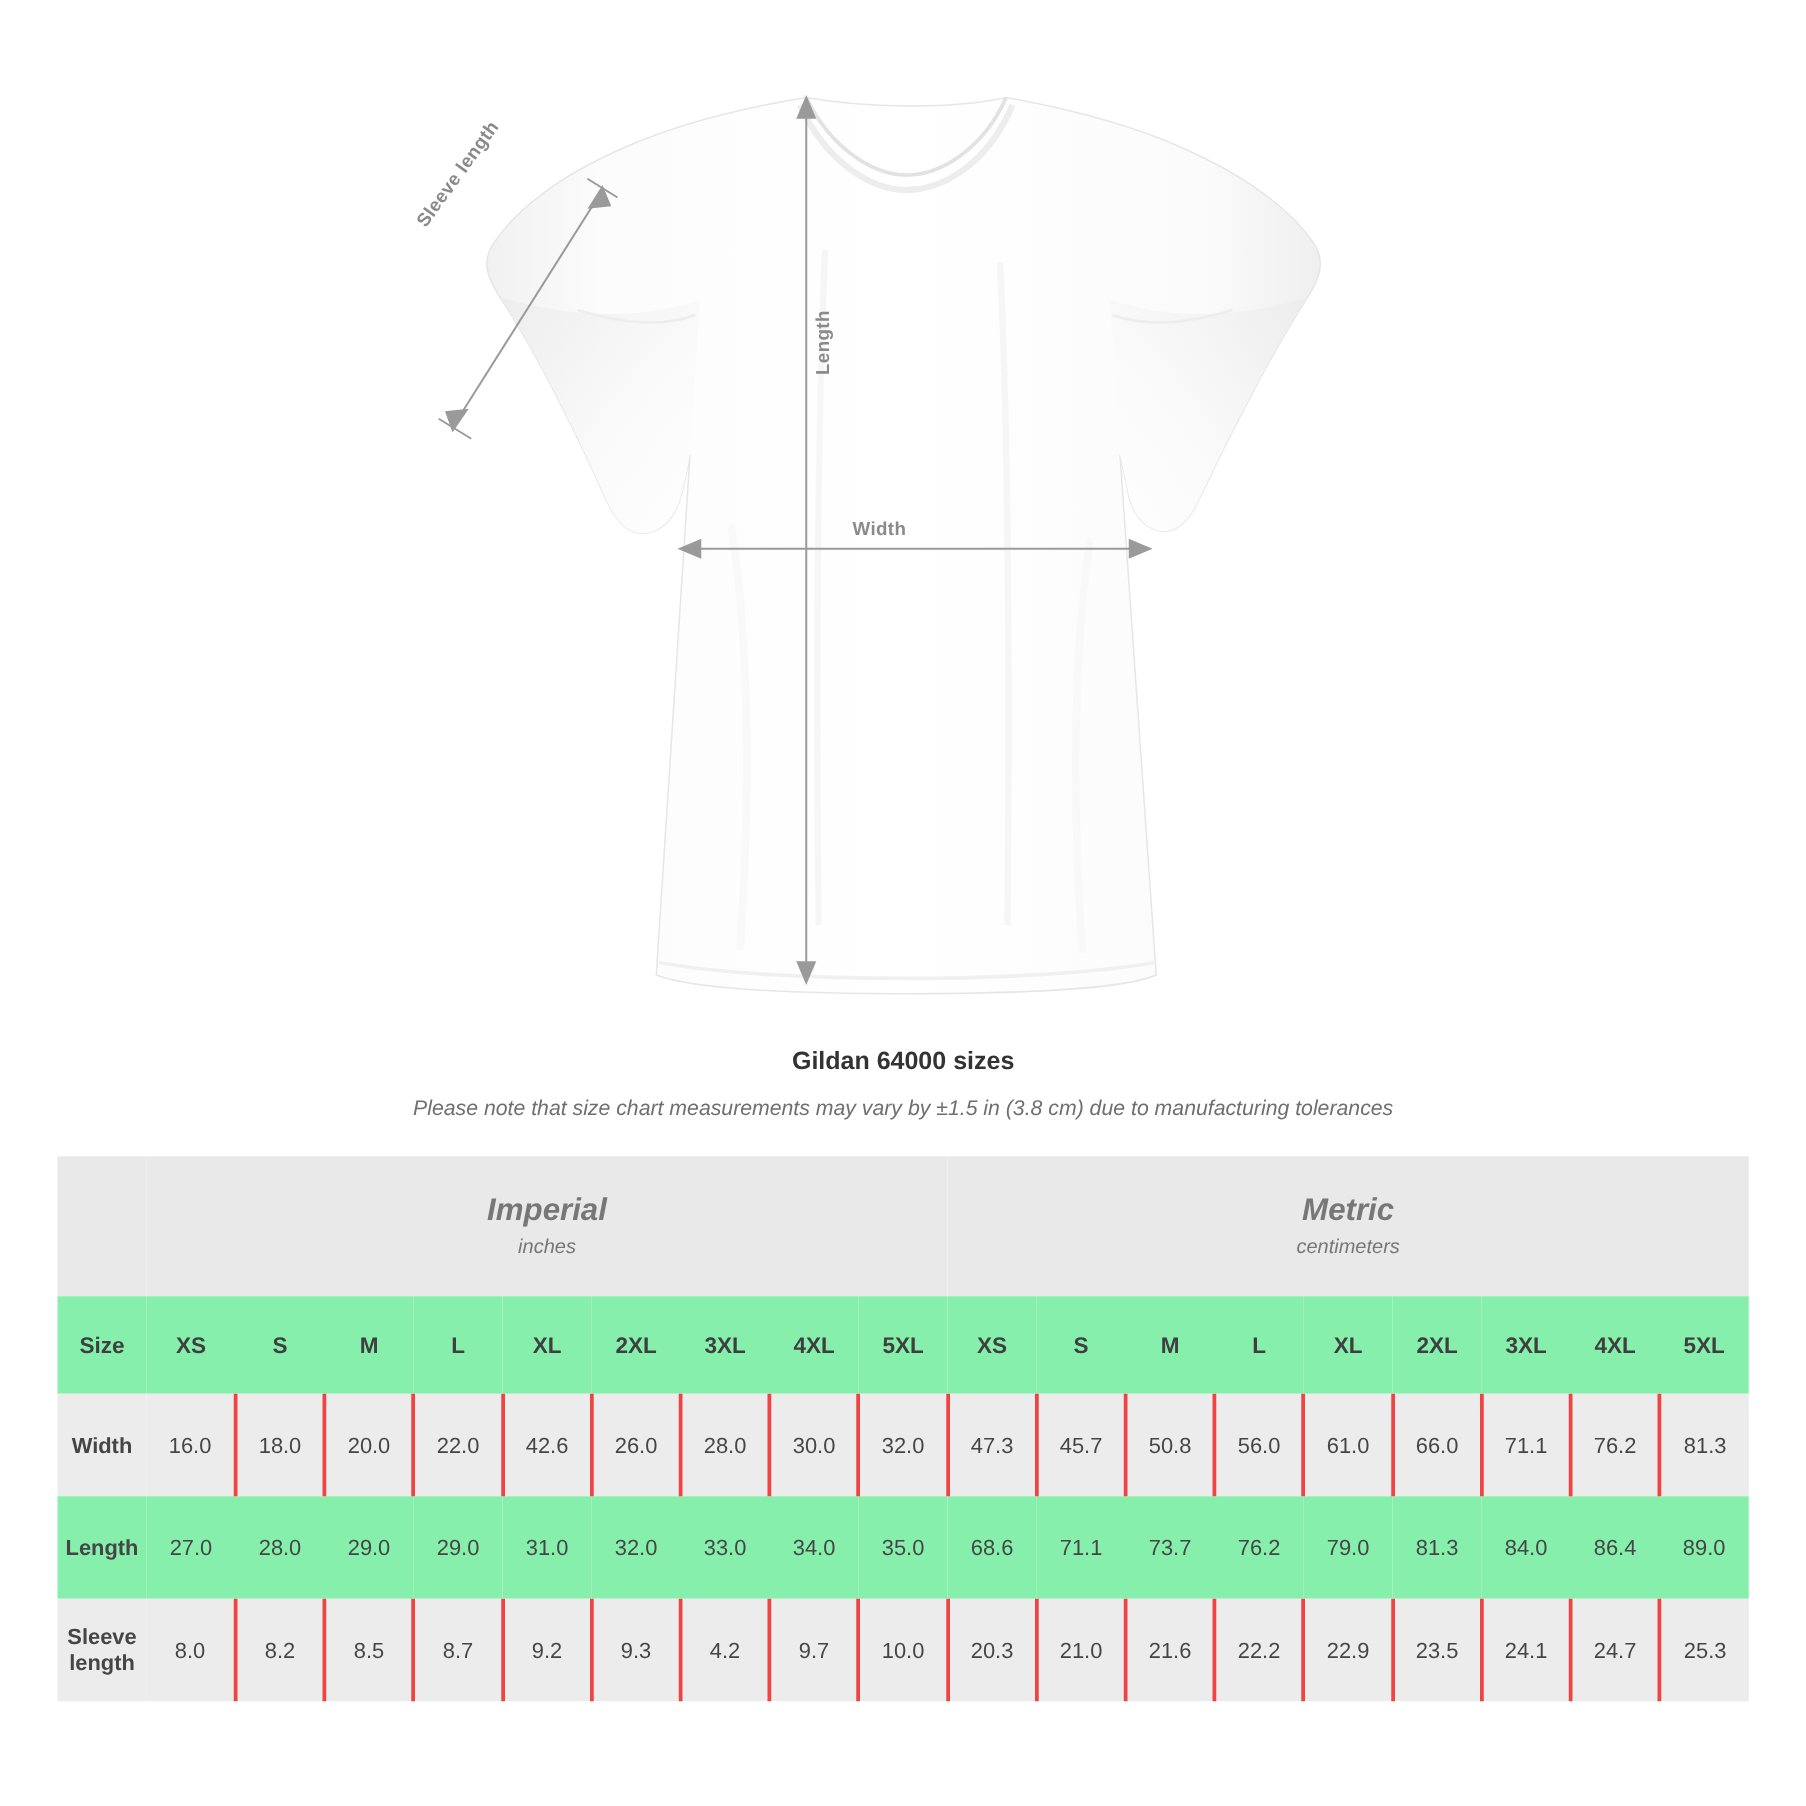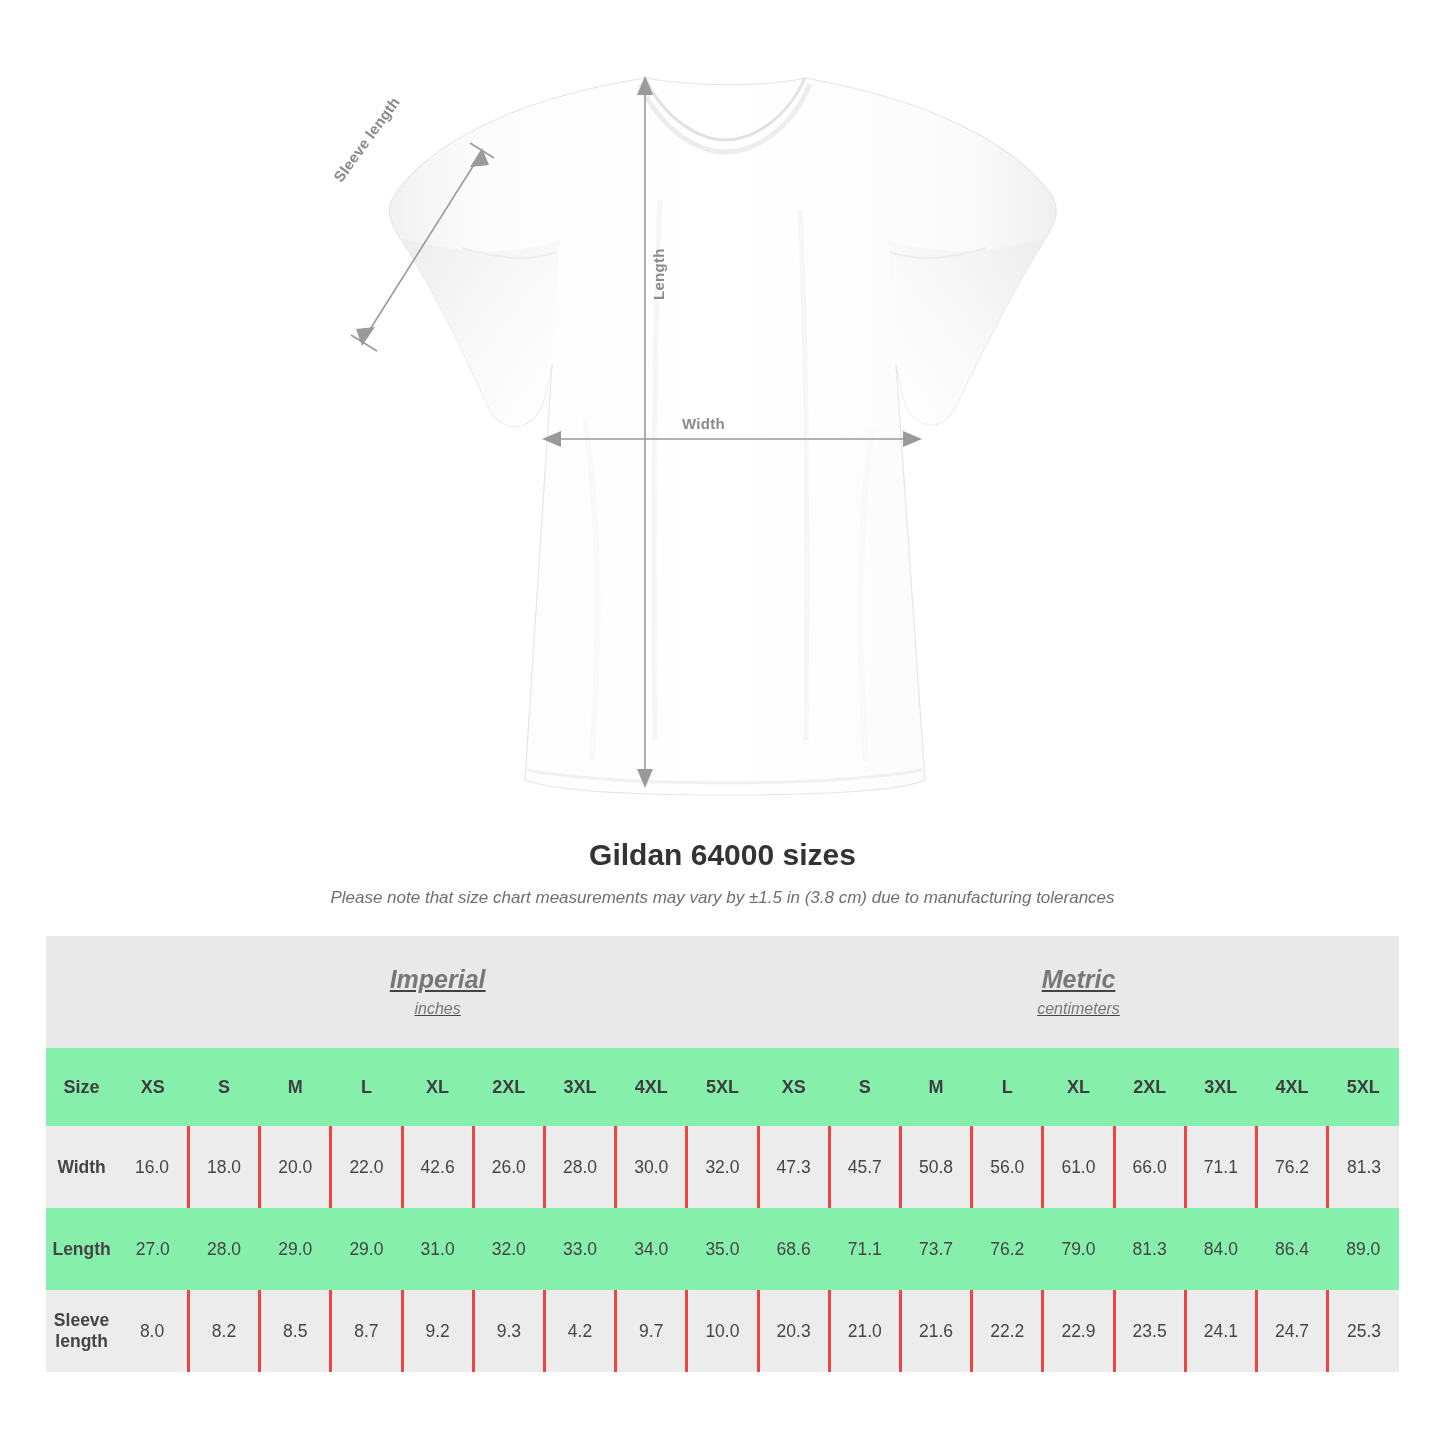--- a/index.html
+++ b/index.html
@@ -52,21 +52,21 @@
     transform-origin: left top;
   }
   #width-label {
     left: 682px;
     top: 415px;
   }
 
   
   .title {
     text-align: center;
-    font-size: 30px;
+    font-size: 20px;
     font-weight: bold;
     color: #333333;
     margin: 18px 0 0 0;
   }
   .subtitle {
     text-align: center;
     font-size: 17px;
     font-style: italic;
     color: #6f6f6f;
     margin: 16px 0 0 0;
@@ -84,21 +84,20 @@
   table.size-table td, table.size-table th {
     text-align: center;
     font-size: 17px;
     color: #444444;
     border: none;
     padding: 0;
   }
   .unit-head {
     height: 112px;
     background: #e9e9e9;
-    text-decoration: underline;
   }
   .unit-head .unit-name {
     font-size: 25px;
     font-weight: bold;
     font-style: italic;
     color: #777777;
     line-height: 1.1;
   }
   .unit-head .unit-sub {
     font-size: 16px;

